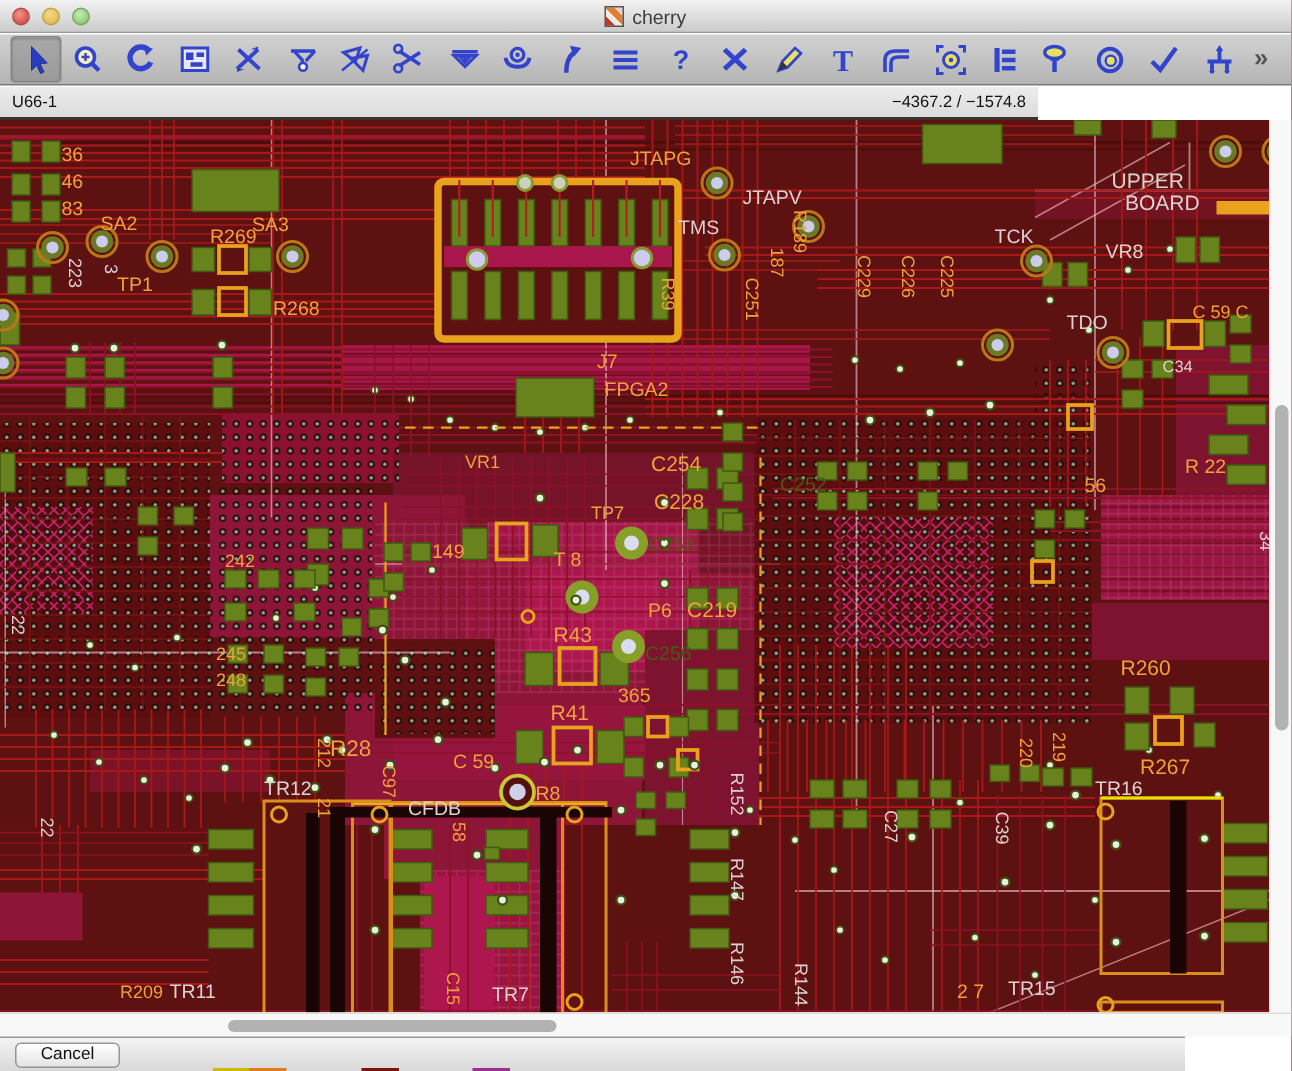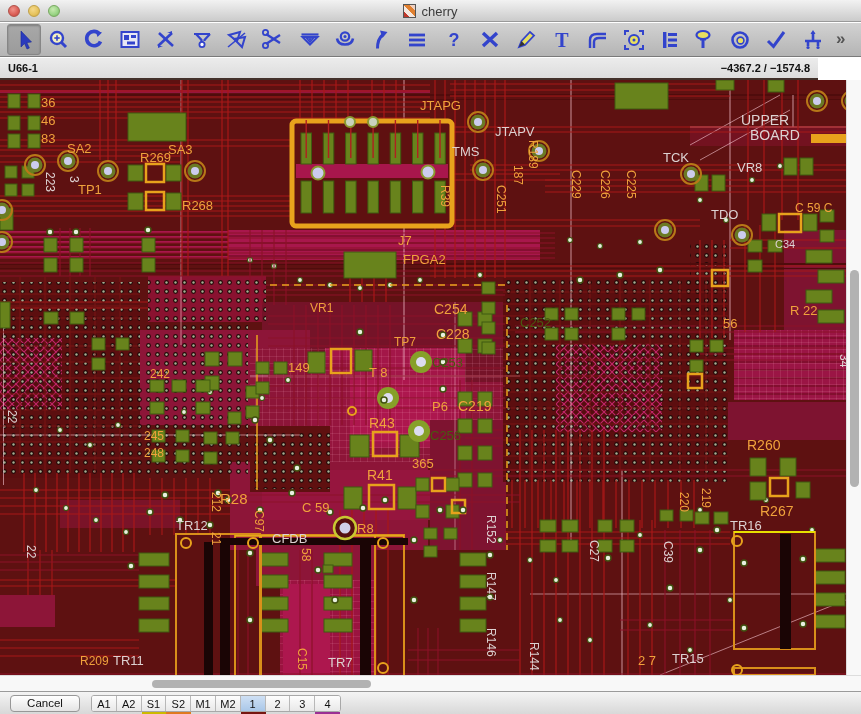--- a/index.html
+++ b/index.html
@@ -7,30 +7,30 @@
 .tl { position:absolute; top:4.5px; width:12px; height:12px; border-radius:50%; }
 .title { position:absolute; top:4px; left:0; width:100%; text-align:center; font-size:13px; color:#3c3c3c; }
 .docicon { display:inline-block; width:13px; height:14px; vertical-align:-2px; margin-right:5px;
   background:linear-gradient(45deg,#c0392b 25%,#f5e8e0 25%,#f5e8e0 50%,#e08030 50%,#e08030 75%,#f0d0c0 75%); border:1px solid #555; }
 .toolbar { position:absolute; left:0; top:23px; width:861px; height:34px;
   background:linear-gradient(#d2d2d2,#b4b4b4); border-bottom:1px solid #7a7a7a; }
 .well { position:absolute; left:7px; top:1px; width:34px; height:31px; border-radius:3px;
   background:linear-gradient(#a8a8a8,#9b9b9b); border:1px solid #868686; box-shadow:inset 0 1px 2px rgba(0,0,0,0.25); }
 .ticon { position:absolute; top:4px; }
 .chev { position:absolute; left:836px; top:6px; font-size:17px; font-weight:bold; color:#555; letter-spacing:-3px; }
-.status { position:absolute; left:0; top:58px; width:818px; height:22px;
-  background:linear-gradient(#ececec,#dcdcdc); border-bottom:2px solid #42302a; font-size:11px; color:#111;font-weight:bold; }
+.status { position:absolute; left:0; top:58px; width:692px; height:22px;
+  background:linear-gradient(#ececec,#dcdcdc); border-bottom:2px solid #42302a; font-size:11px; color:#111; }
 .status .l { position:absolute; left:8px; top:4px; }
 .status .r { position:absolute; right:8px; top:4px; }
 .canvas { position:absolute; left:0; top:80px; }
 .vsb { position:absolute; left:846px; top:80px; width:15px; height:595px; background:#f8f8f8; border-left:1px solid #ddd; }
 .vsb .th { position:absolute; left:2.5px; top:190px; width:9px; height:217px; background:#b2b2b2; border-radius:5px; }
 .hsb { position:absolute; left:0; top:675px; width:861px; height:16px; background:#f8f8f8; border-top:1px solid #ddd; }
 .hsb .th { position:absolute; left:152px; top:3.5px; width:219px; height:8.5px; background:#b2b2b2; border-radius:4.5px; }
-.bottom { position:absolute; left:0; top:691px; width:861px; height:23px;
+.bottom { position:absolute; left:0; top:691px; width:790px; height:23px;
   background:linear-gradient(#f4f4f4,#d8d8d8); border-top:1px solid #9a9a9a; }
 .cancel { position:absolute; left:10px; top:3px; width:70px; height:17px; border:1px solid #979797; border-radius:4px;
   background:linear-gradient(#fff,#e4e4e4); font-size:11.5px; color:#111; text-align:center; line-height:15px; }
 .tabs { position:absolute; left:91px; top:3px; height:17px; display:flex; border:1px solid #a8a8a8; border-radius:3px; overflow:hidden; background:#fff; }
 .tab { width:24.8px; height:100%; border-right:1px solid #b8b8b8; font-size:11px; color:#111; text-align:center; line-height:16px;
   background:linear-gradient(#fdfdfd,#e8e8e8); }
 .tab:last-child { border-right:none; }
 .tab.sel { background:linear-gradient(#cfe0f4,#a9c7e8); }
 .strip { position:absolute; top:20px; width:24.8px; height:3px; }
 </style></head>
@@ -913,29 +913,17 @@
 <text x="520" y="247" fill="#4a5a10" font-size="13" font-weight="normal" text-anchor="start">C252</text>
 </svg>
 <div class="vsb">
     <div class="th"></div>
   </div>
 <div class="hsb">
     <div class="th"></div>
   </div>
 <div class="bottom">
   <div class="cancel">Cancel</div>
-  <div class="tabs">
-      <div class="tab">A1</div>
-      <div class="tab">A2</div>
-      <div class="tab">S1</div>
-      <div class="tab">S2</div>
-      <div class="tab">M1</div>
-      <div class="tab">M2</div>
-      <div class="tab sel">1</div>
-      <div class="tab">2</div>
-      <div class="tab">3</div>
-      <div class="tab">4</div>
-    </div>
   <div class="strip" style="left:141.6px;background:#cdb900"></div>
     <div class="strip" style="left:166.4px;background:#df7a1e"></div>
     <div class="strip" style="left:240.8px;background:#771510"></div>
     <div class="strip" style="left:315.20000000000005px;background:#9a2f94"></div>
 </div>
 
 </body></html>

